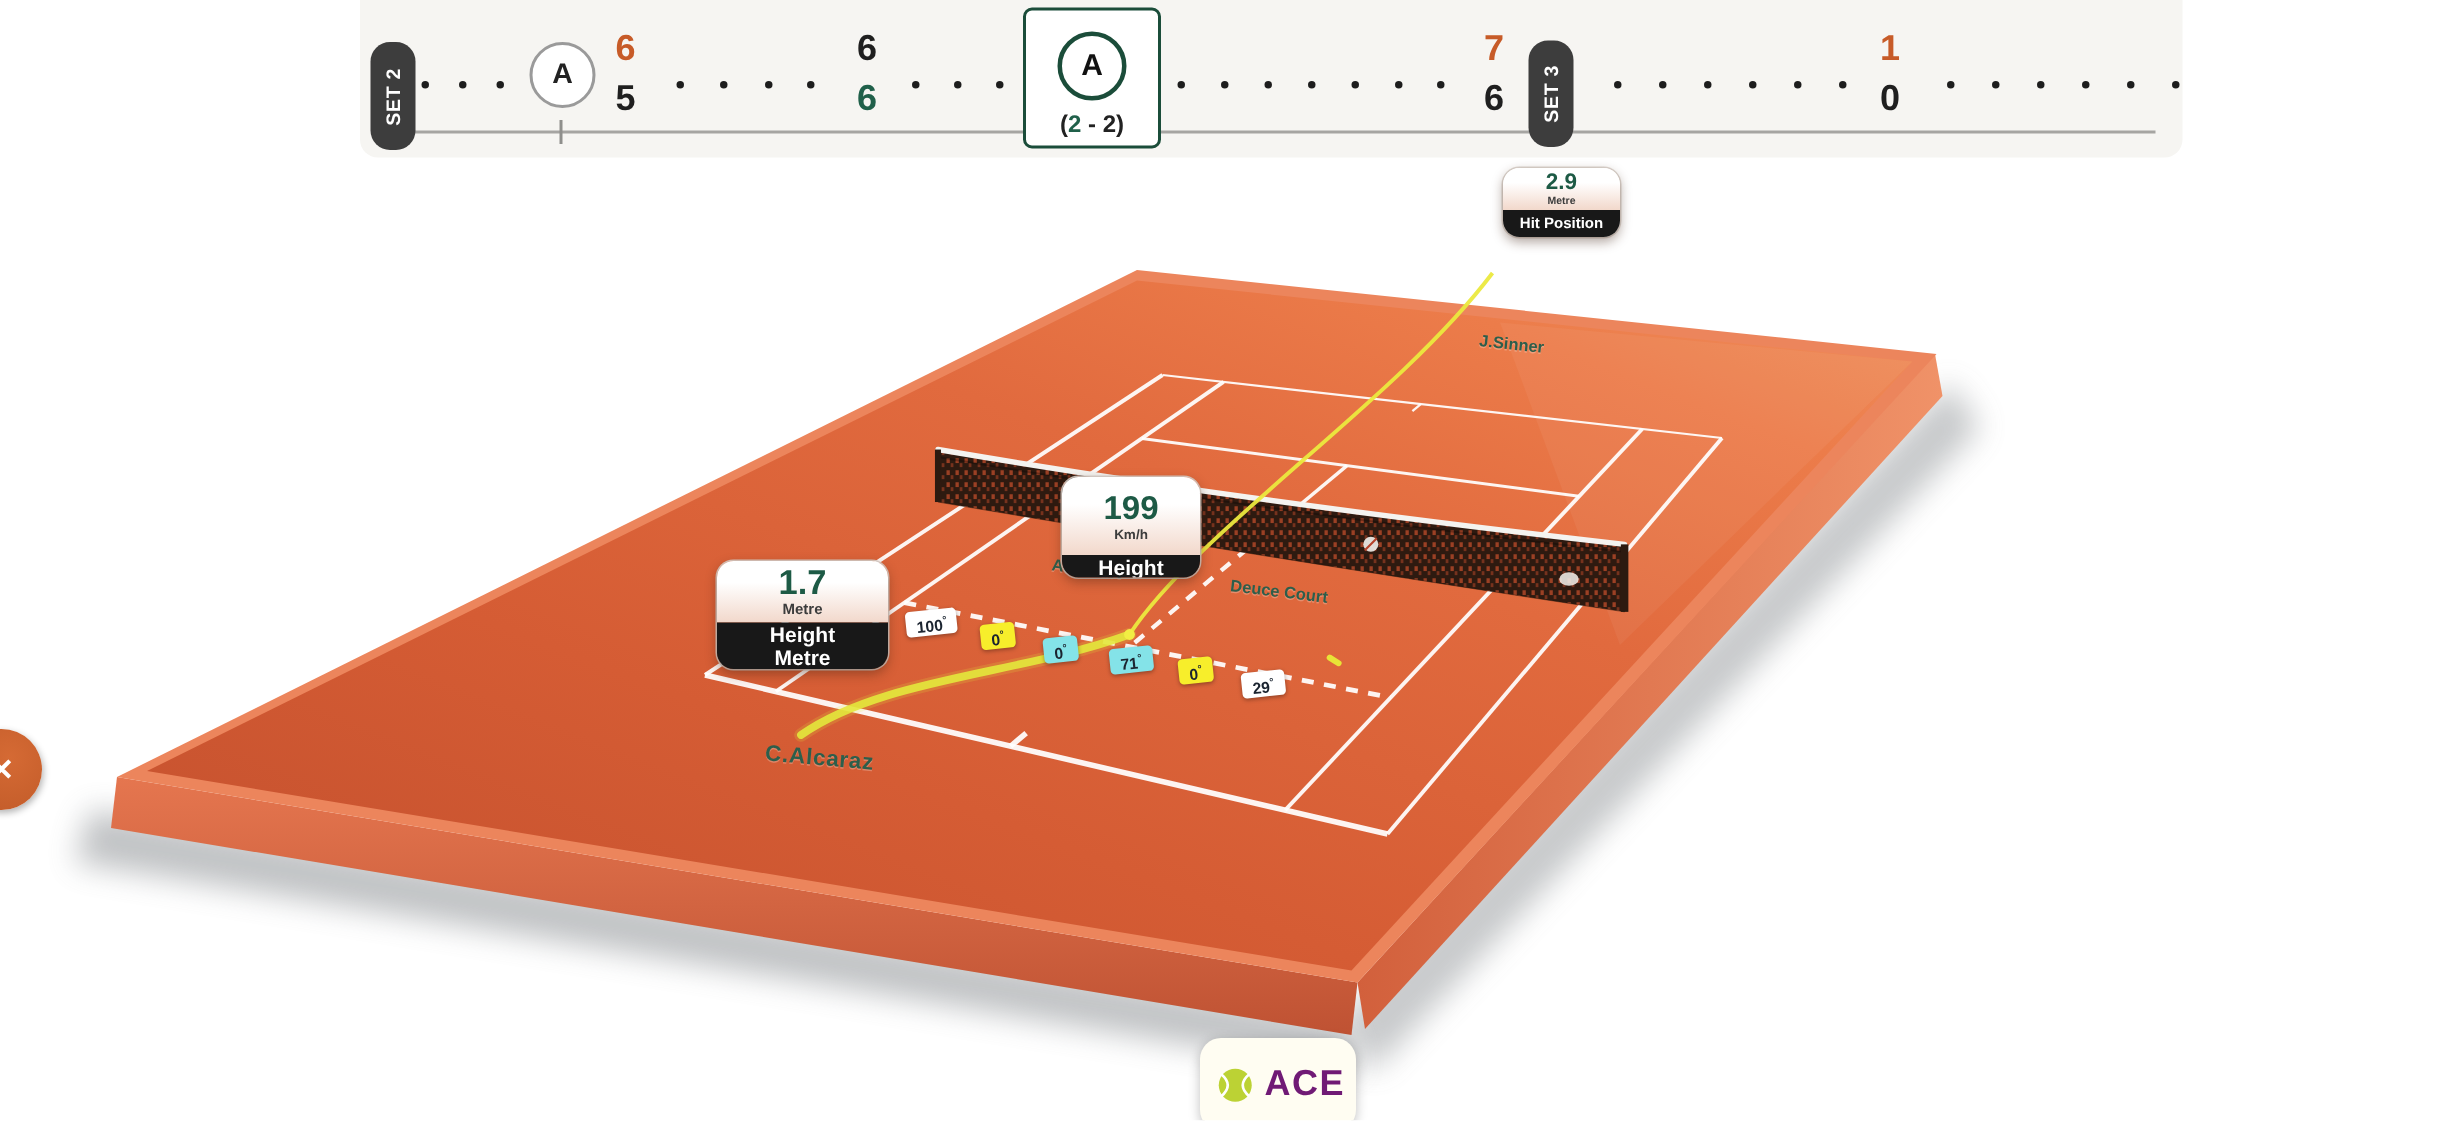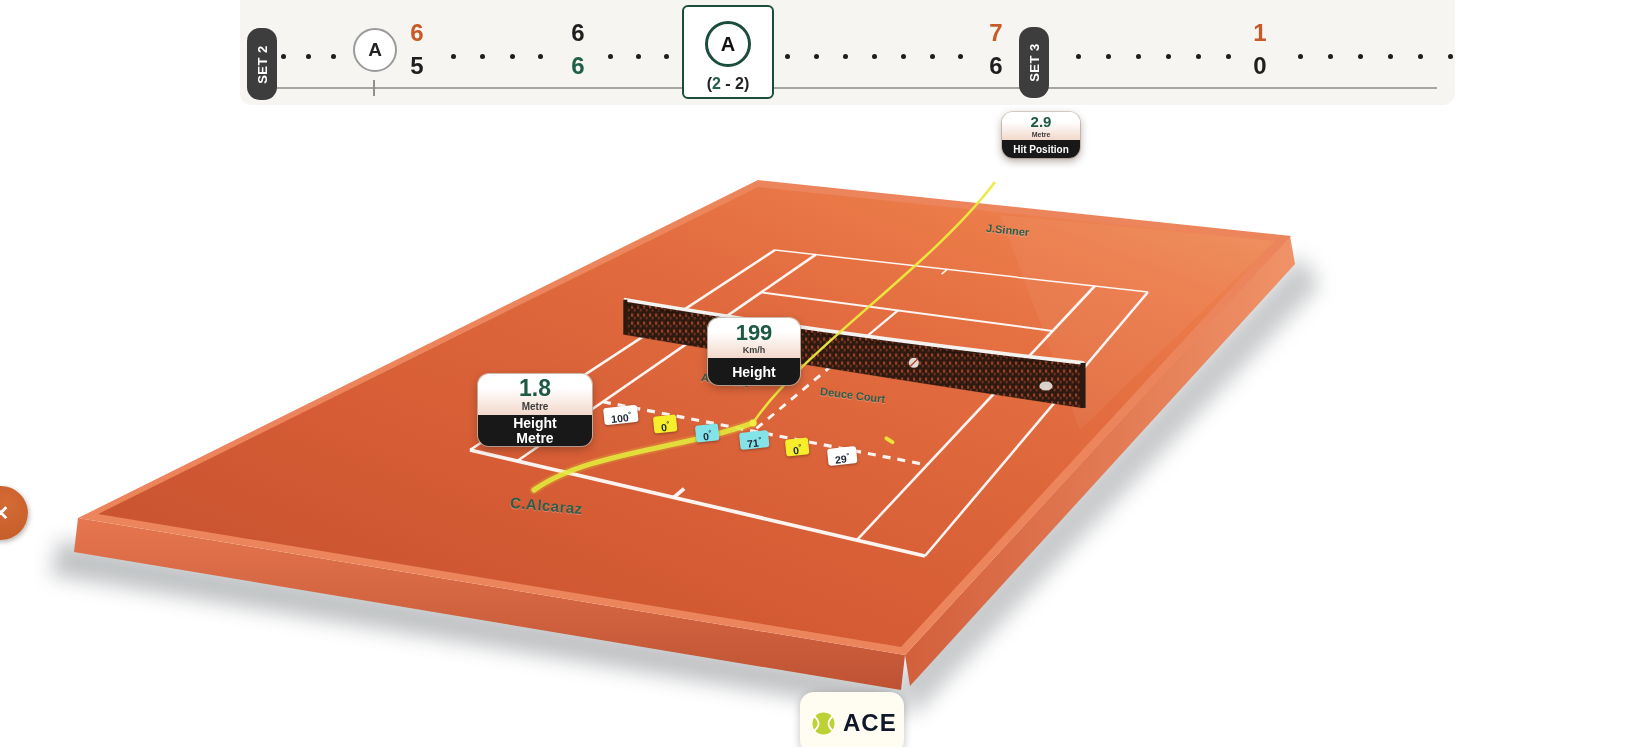--- a/index.html
+++ b/index.html
@@ -59,34 +59,34 @@
   .stat-badge { position:absolute; z-index:4; border-radius:11px; overflow:hidden;
                 box-shadow:0 3px 8px rgba(60,30,15,0.40), 0 0 0 1px rgba(220,212,205,0.9);
                 display:flex; flex-direction:column; }
   .badge-top { background:linear-gradient(180deg,#ffffff 35%,#f2d8cb 100%);
                display:flex; flex-direction:column; align-items:center; justify-content:center; flex:0 0 auto; }
   .badge-value { color:#1d5a45; font-weight:bold; line-height:1; }
   .badge-unit { color:#3c3c3c; font-weight:bold; line-height:1; margin-top:2px; }
   .badge-bottom { background:#181818; color:#ffffff; font-weight:bold; text-align:center;
                   display:flex; flex-direction:column; align-items:center; justify-content:center; flex:1 1 auto; }
   .badge-speed { left:708px; top:318px; width:92px; height:67px; }
-  .badge-speed .badge-top { height:40px; } .badge-speed .badge-value { font-size:22px; }
+  .badge-speed .badge-top { height:52px; } .badge-speed .badge-value { font-size:22px; }
   .badge-speed .badge-unit { font-size:9px; } .badge-speed .badge-bottom { font-size:14px; }
   .badge-bounce { left:478px; top:374px; width:114px; height:72px; }
   .badge-bounce .badge-top { height:41px; } .badge-bounce .badge-value { font-size:23px; }
   .badge-bounce .badge-unit { font-size:10px; } .badge-bounce .badge-bottom { font-size:14px; line-height:15px; }
   .badge-hit { left:1002px; top:112px; width:78px; height:46px; }
   .badge-hit .badge-top { height:28px; } .badge-hit .badge-value { font-size:15px; }
   .badge-hit .badge-unit { font-size:7px; } .badge-hit .badge-bottom { font-size:10px; }
 
   
   .ace-badge { position:absolute; left:800px; top:692px; width:104px; height:62px; z-index:5;
                background:#fffdf2; border-radius:14px; box-shadow:0 2px 8px rgba(0,0,0,0.25);
                display:flex; align-items:center; padding-left:12px; }
-  .ace-text { font-size:24px; font-weight:bold; color:#0f172a; letter-spacing:1px; margin-left:8px; }
+  .ace-text { font-size:24px; font-weight:bold; color:#701a75; letter-spacing:1px; margin-left:8px; }
 
   
   .close-btn { position:absolute; left:-26px; top:486px; width:54px; height:54px; border-radius:50%;
                background:radial-gradient(circle at 60% 35%, #d56a34, #c05a28); z-index:6;
                display:flex; align-items:center; justify-content:center; cursor:pointer;
                color:#ffffff; font-size:20px; font-weight:bold; box-shadow:1px 2px 5px rgba(0,0,0,0.3); }
 </style>
 </head>
 <body>
 
@@ -180,21 +180,21 @@
   <div class="stat-badge badge-speed">
     <div class="badge-top">
       <div class="badge-value">199</div>
       <div class="badge-unit">Km/h</div>
     </div>
     <div class="badge-bottom">Height</div>
   </div>
 
   <div class="stat-badge badge-bounce">
     <div class="badge-top">
-      <div class="badge-value">1.8</div>
+      <div class="badge-value">1.7</div>
       <div class="badge-unit">Metre</div>
     </div>
     <div class="badge-bottom">
       <span>Height</span>
       <span>Metre</span>
     </div>
   </div>
 
   <div class="ace-badge">
     <svg width="23" height="23" viewBox="0 0 23 23">

